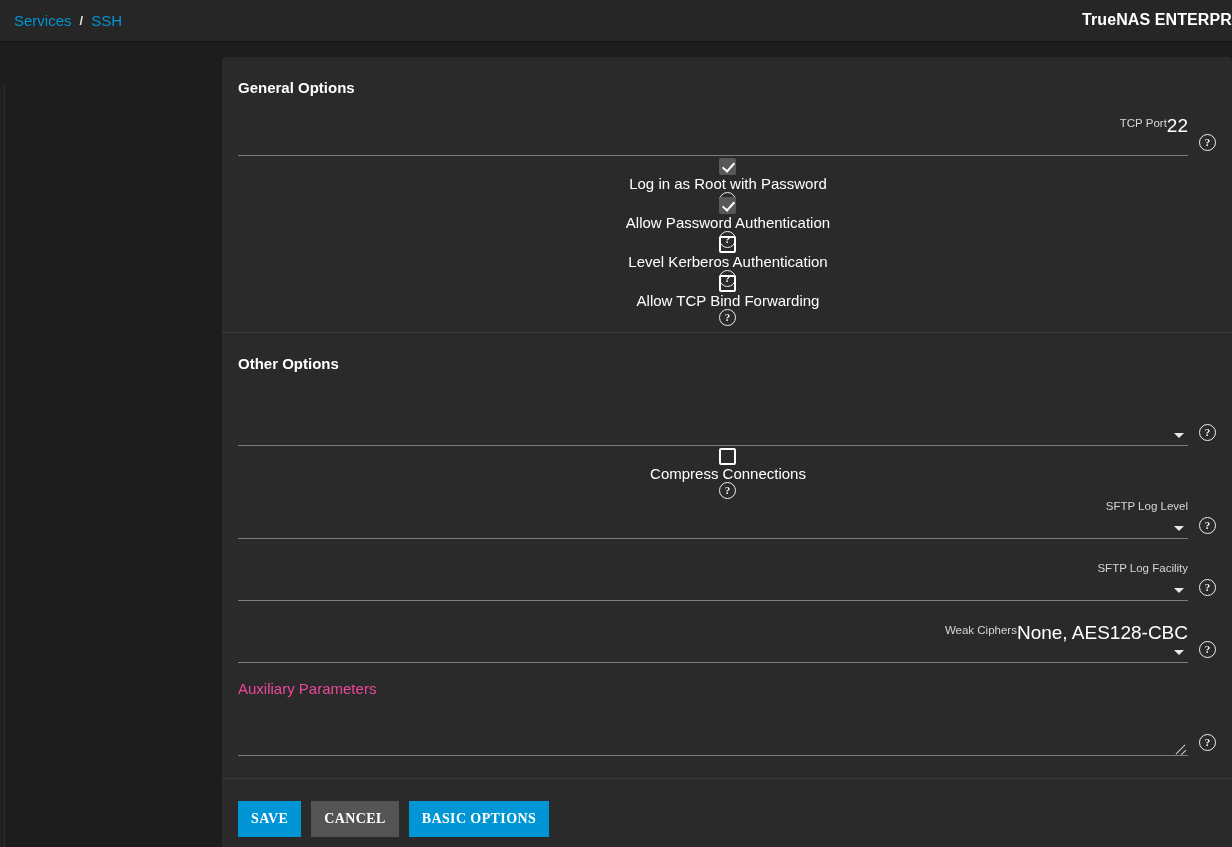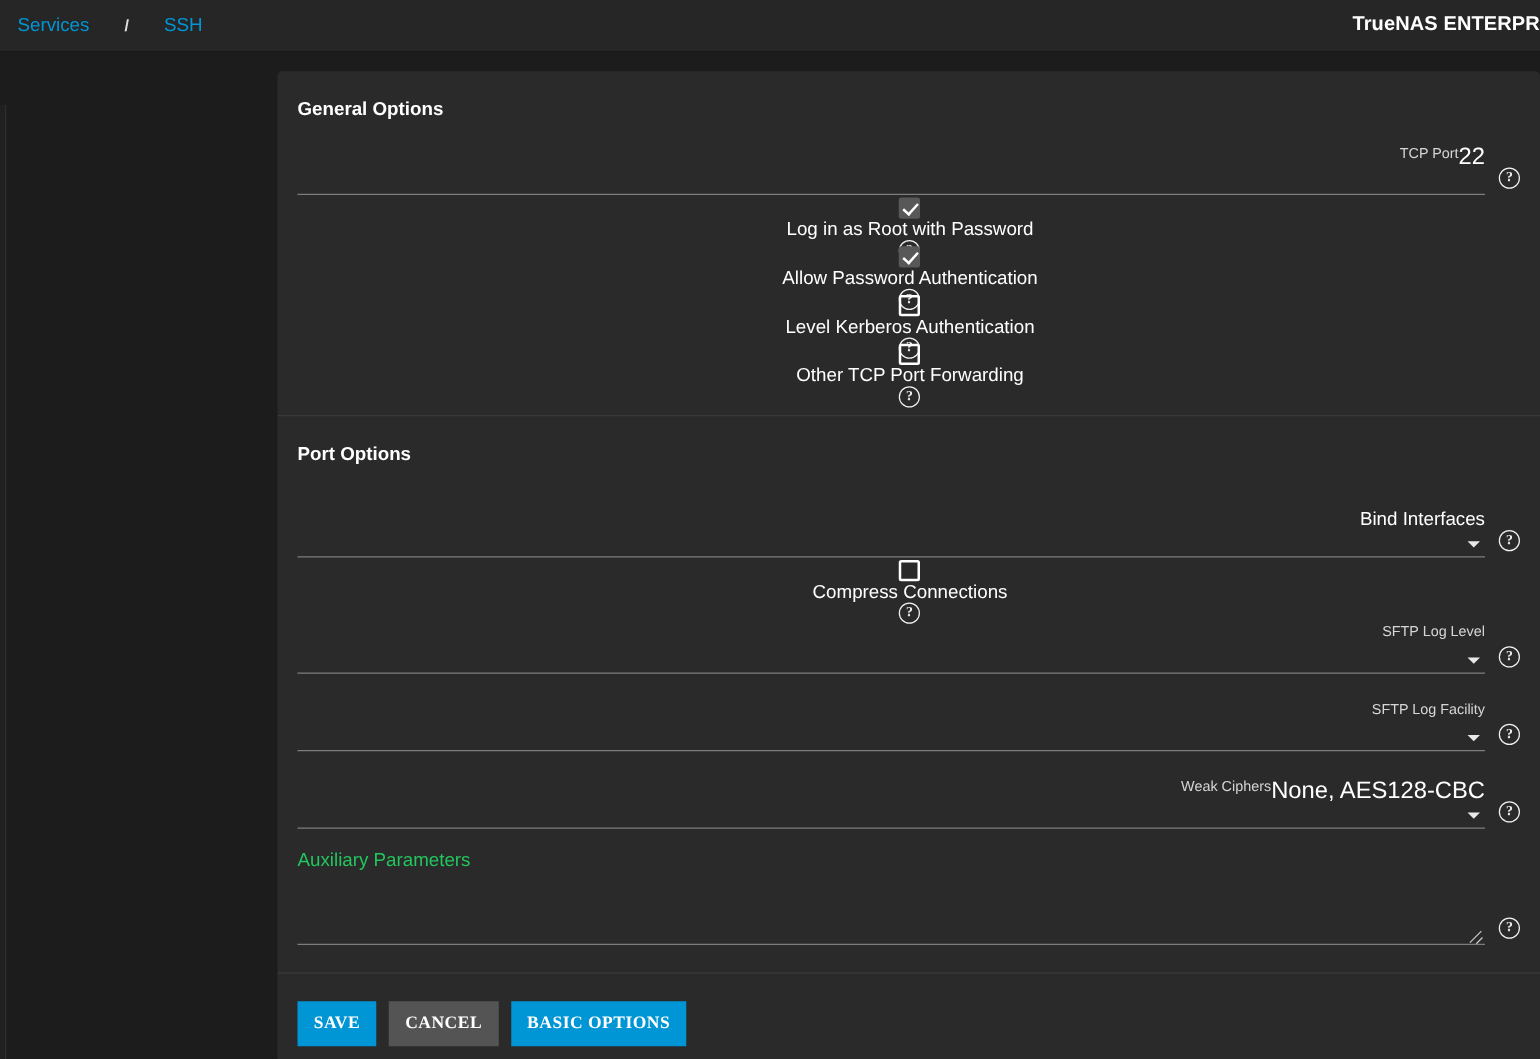--- a/index.html
+++ b/index.html
@@ -23,21 +23,20 @@
     border-bottom: 1px solid #141414;
     display: flex;
     align-items: center;
   }
 
   .breadcrumb {
     display: flex;
     align-items: center;
     margin-left: 14px;
     font-size: 15px;
-    gap: 20px;
   }
   .crumb-link {
     color: #0095d5;
     cursor: pointer;
     white-space: nowrap;
   }
   .crumb-sep {
     color: #e0e0e0;
     font-weight: bold;
     margin: 0 8px;
@@ -224,21 +223,21 @@
     margin-right: 8px;
     white-space: nowrap;
   }
 
   
   .textarea-field {
     position: relative;
     padding-top: 14px;
   }
   .textarea-label {
-    color: #22c55e;
+    color: #ec4899;
     font-size: 15px;
     line-height: 19px;
     margin-bottom: 8px;
   }
   .textarea-box {
     height: 50px;
     border-bottom: 1px solid #7d7d7d;
     position: relative;
   }
   .resize-grip {
@@ -334,39 +333,38 @@
       </div>
 
       <div class="check-row">
         <div class="checkbox"></div>
         <div class="check-label">Level Kerberos Authentication</div>
         <div class="help">?</div>
       </div>
 
       <div class="check-row">
         <div class="checkbox"></div>
-        <div class="check-label">Other TCP Port Forwarding</div>
+        <div class="check-label">Allow TCP Bind Forwarding</div>
         <div class="help">?</div>
       </div>
 
       <div style="height:18px"></div>
     </div>
 
     <div class="divider"></div>
 
     <div class="section">
 
-      <div class="section-title">Port Options</div>
+      <div class="section-title">Other Options</div>
 
       <div style="height:14px"></div>
 
       <div class="field">
         <div class="field-row">
           <div class="field-body">
-            <div class="field-placeholder">Bind Interfaces</div>
             <div class="select-arrow"></div>
           </div>
           <div class="help help-after-field">?</div>
         </div>
       </div>
 
       <div class="check-row">
         <div class="checkbox"></div>
         <div class="check-label">Compress Connections</div>
         <div class="help">?</div>

